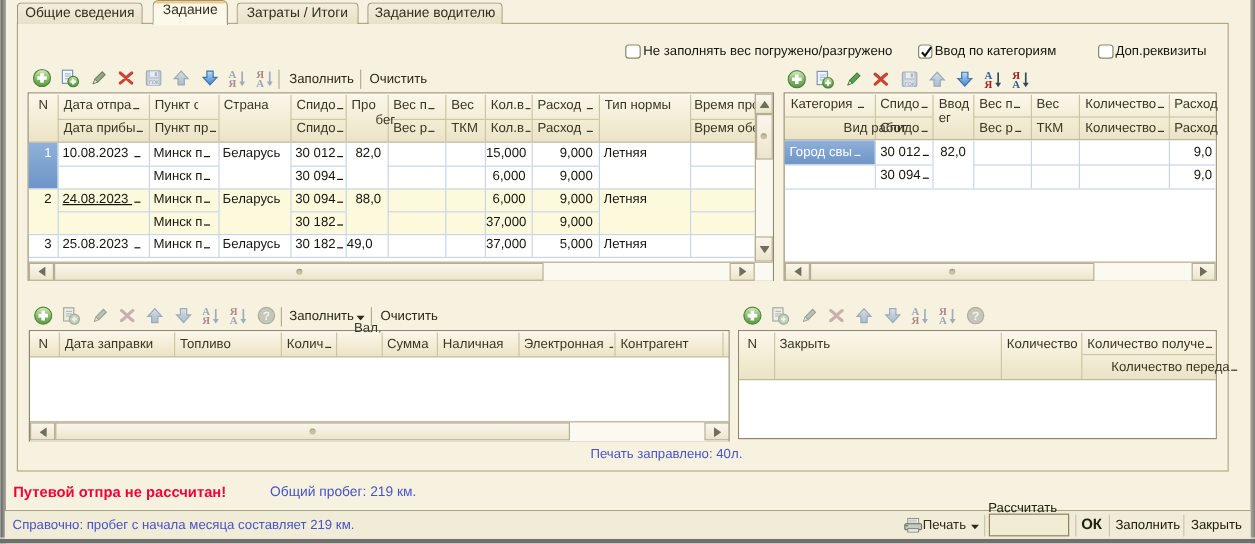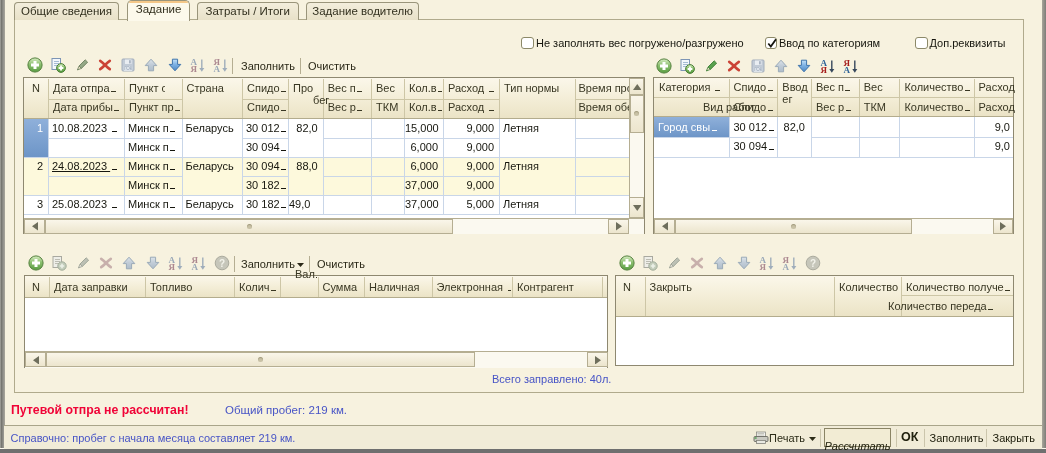--- a/index.html
+++ b/index.html
@@ -540,37 +540,37 @@
 <div style="left:616px;top:276px;width:397px;height:40px;background:linear-gradient(180deg,#fbf7ea,#f3edd6 55%,#ebe3c6);"></div>
 <div style="left:644.5px;top:277px;width:1px;height:39px;background:#cdc6a6;"></div>
 <div style="left:834px;top:277px;width:1px;height:39px;background:#cdc6a6;"></div>
 <div style="left:901px;top:277px;width:1px;height:39px;background:#cdc6a6;"></div>
 <div style="left:901px;top:295px;width:112px;height:1px;background:#cdc6a6;"></div>
 <div style="left:616px;top:316px;width:397px;height:1px;background:#b3ac8d;"></div>
 <div class="t" style="left:623px;top:281px;color:#393723;">N</div>
 <div class="t" style="left:649.5px;top:281px;color:#393723;">Закрыть</div>
 <div class="t" style="left:839px;top:281px;color:#393723;width:61px;overflow:hidden;">Количество</div>
 <div class="t" style="left:906px;top:281px;color:#393723;width:106px;overflow:hidden;">Количество получе<i class="e"></i></div>
-<div class="t" style="left:888px;top:300px;color:#393723;width:106px;overflow:hidden;">Количество переда<i class="e"></i></div>
+<div class="t" style="left:926px;top:300px;color:#393723;width:106px;overflow:hidden;">Количество переда<i class="e"></i></div>
 <div style="left:616px;top:316.5px;width:397px;height:48.5px;background:#fff;"></div>
-<div class="t" style="left:492px;top:373px;color:#4754c6;">Всего заправлено: 40л.</div>
+<div class="t" style="left:492px;top:373px;color:#4754c6;">Печать заправлено: 40л.</div>
 <div class="t" style="left:11px;top:403.5px;color:#f00337;font-weight:bold;font-size:12.3px;">Путевой отпра не рассчитан!</div>
 <div class="t" style="left:225px;top:404px;color:#4754c6;font-size:11.5px;">Общий пробег: 219 км.</div>
 <div class="t" style="left:10.5px;top:432px;color:#4754c6;">Справочно: пробег с начала месяца составляет 219 км.</div>
 <svg style="left:753px;top:430.5px" width="16" height="13" viewBox="0 0 16 13">
     <rect x="3.5" y="1" width="9" height="5" fill="#f2f2ee" stroke="#8a8a82" stroke-width=".8"></rect>
     <path d="M4.5 2.5 H11 M4.5 4 H11" stroke="#b9b9b0" stroke-width=".8"></path>
     <rect x="1" y="5.5" width="14" height="5" rx="1" fill="#c9c9c1" stroke="#6a6a62" stroke-width=".9"></rect>
     <rect x="1.6" y="6.3" width="2" height="1.4" fill="#4ea04e"></rect>
     <rect x="3.5" y="9.5" width="9" height="3" fill="#e9e9e2" stroke="#82827a" stroke-width=".8"></rect>
   </svg>
 <div class="t" style="left:769px;top:432px;color:#2b2b18;">Печать</div>
 <svg style="left:808.5px;top:436.5px" width="7" height="4" viewBox="0 0 7 4">
     <path d="M0 0 L7 0 L3.5 4 Z" fill="#2b2b18"></path>
   </svg>
 <div style="left:820px;top:429px;width:1px;height:18px;background:#cbc5ac;"></div>
 <div style="left:823.5px;top:427.5px;width:67px;height:19.5px;background:#f2ecd4;border:1px solid #8a8465;"></div>
-<div class="t" style="left:823.5px;top:440px;width:67px;text-align:right;color:#21210f;font-style:italic;">Рассчитать</div>
+<div class="t" style="left:823.5px;top:418px;width:67px;text-align:left;color:#21210f;">Рассчитать</div>
 <div style="left:895.5px;top:429px;width:1px;height:18px;background:#cbc5ac;"></div>
 <div class="t" style="left:901px;top:431px;color:#21210f;font-weight:bold;font-size:12.5px;">ОК</div>
 <div style="left:923.5px;top:429px;width:1px;height:18px;background:#cbc5ac;"></div>
 <div class="t" style="left:929.5px;top:432px;color:#21210f;">Заполнить</div>
 <div style="left:986px;top:429px;width:1px;height:18px;background:#cbc5ac;"></div>
 <div class="t" style="left:992.5px;top:432px;color:#21210f;text-align:right;">Закрыть</div>
 </body></html>

